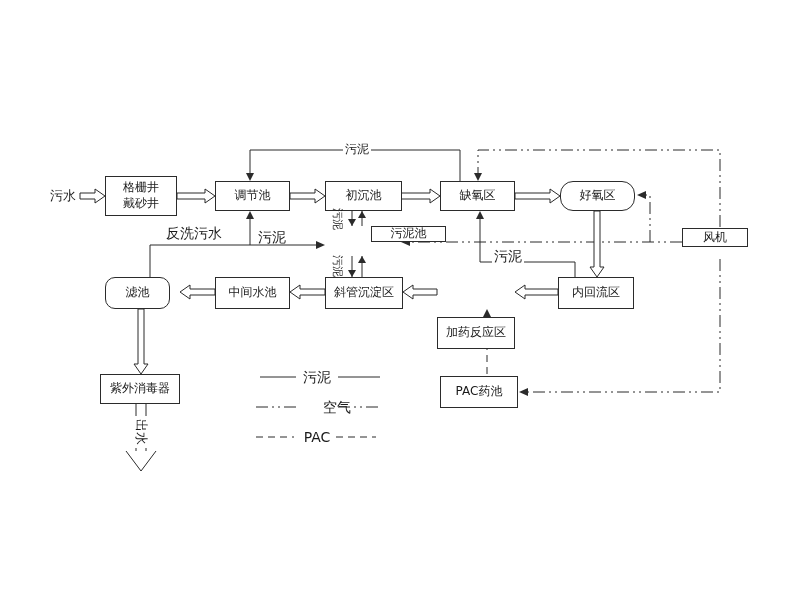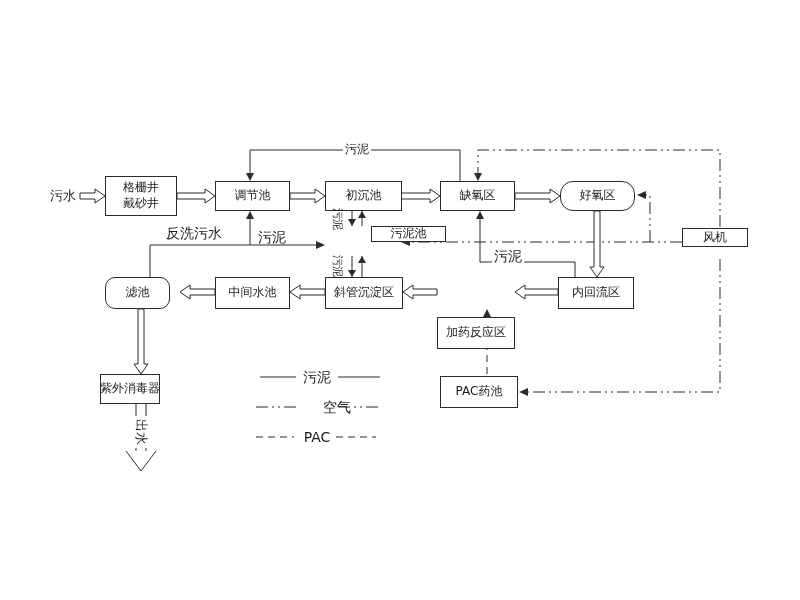--- a/index.html
+++ b/index.html
@@ -105,21 +105,21 @@
   <div class="box" style="left:325px;top:181px;width:77px;height:30px;">初沉池</div>
   <div class="box" style="left:440px;top:181px;width:75px;height:30px;">缺氧区</div>
   <div class="box" style="left:560px;top:181px;width:75px;height:30px;border-radius:13px;">好氧区</div>
   <div class="box" style="left:682px;top:228px;width:66px;height:19px;">风机</div>
   <div class="box" style="left:342px;top:226px;width:75px;height:16px;margin-left:29px;">污泥池</div>
   <div class="box" style="left:105px;top:277px;width:65px;height:32px;border-radius:10px;">滤池</div>
   <div class="box" style="left:215px;top:277px;width:75px;height:32px;">中间水池</div>
   <div class="box" style="left:325px;top:277px;width:78px;height:32px;">斜管沉淀区</div>
   <div class="box" style="left:437px;top:277px;width:78px;height:32px;margin-top:40px;">加药反应区</div>
   <div class="box" style="left:558px;top:277px;width:76px;height:32px;text-align:center;">内回流区</div>
-  <div class="box" style="left:100px;top:374px;width:60px;height:30px;">紫外消毒器</div>
+  <div class="box" style="left:100px;top:374px;width:80px;height:30px;">紫外消毒器</div>
   <div class="box" style="left:440px;top:376px;width:78px;height:32px;">PAC药池</div>
 
   <div class="lbl" style="left:50px;top:189px;font-size:13px;">污水</div>
   <div class="lbl" style="left:166px;top:227px;">反洗污水</div>
   <div class="lbl" style="left:258px;top:231px;">污泥</div>
   <div class="lbl bg" style="left:343px;top:143px;font-size:12px;">污泥</div>
   <div class="lbl bg" style="left:492px;top:250px;">污泥</div>
   <div class="vlabel" style="left:323px;top:204px;width:30px;height:30px;">污泥</div>
   <div class="vlabel" style="left:323px;top:251px;width:30px;height:30px;">污泥</div>
   <div class="vlabel" style="left:125px;top:416px;width:32px;height:32px;font-size:13px;background:#ffffff;">出水</div>

